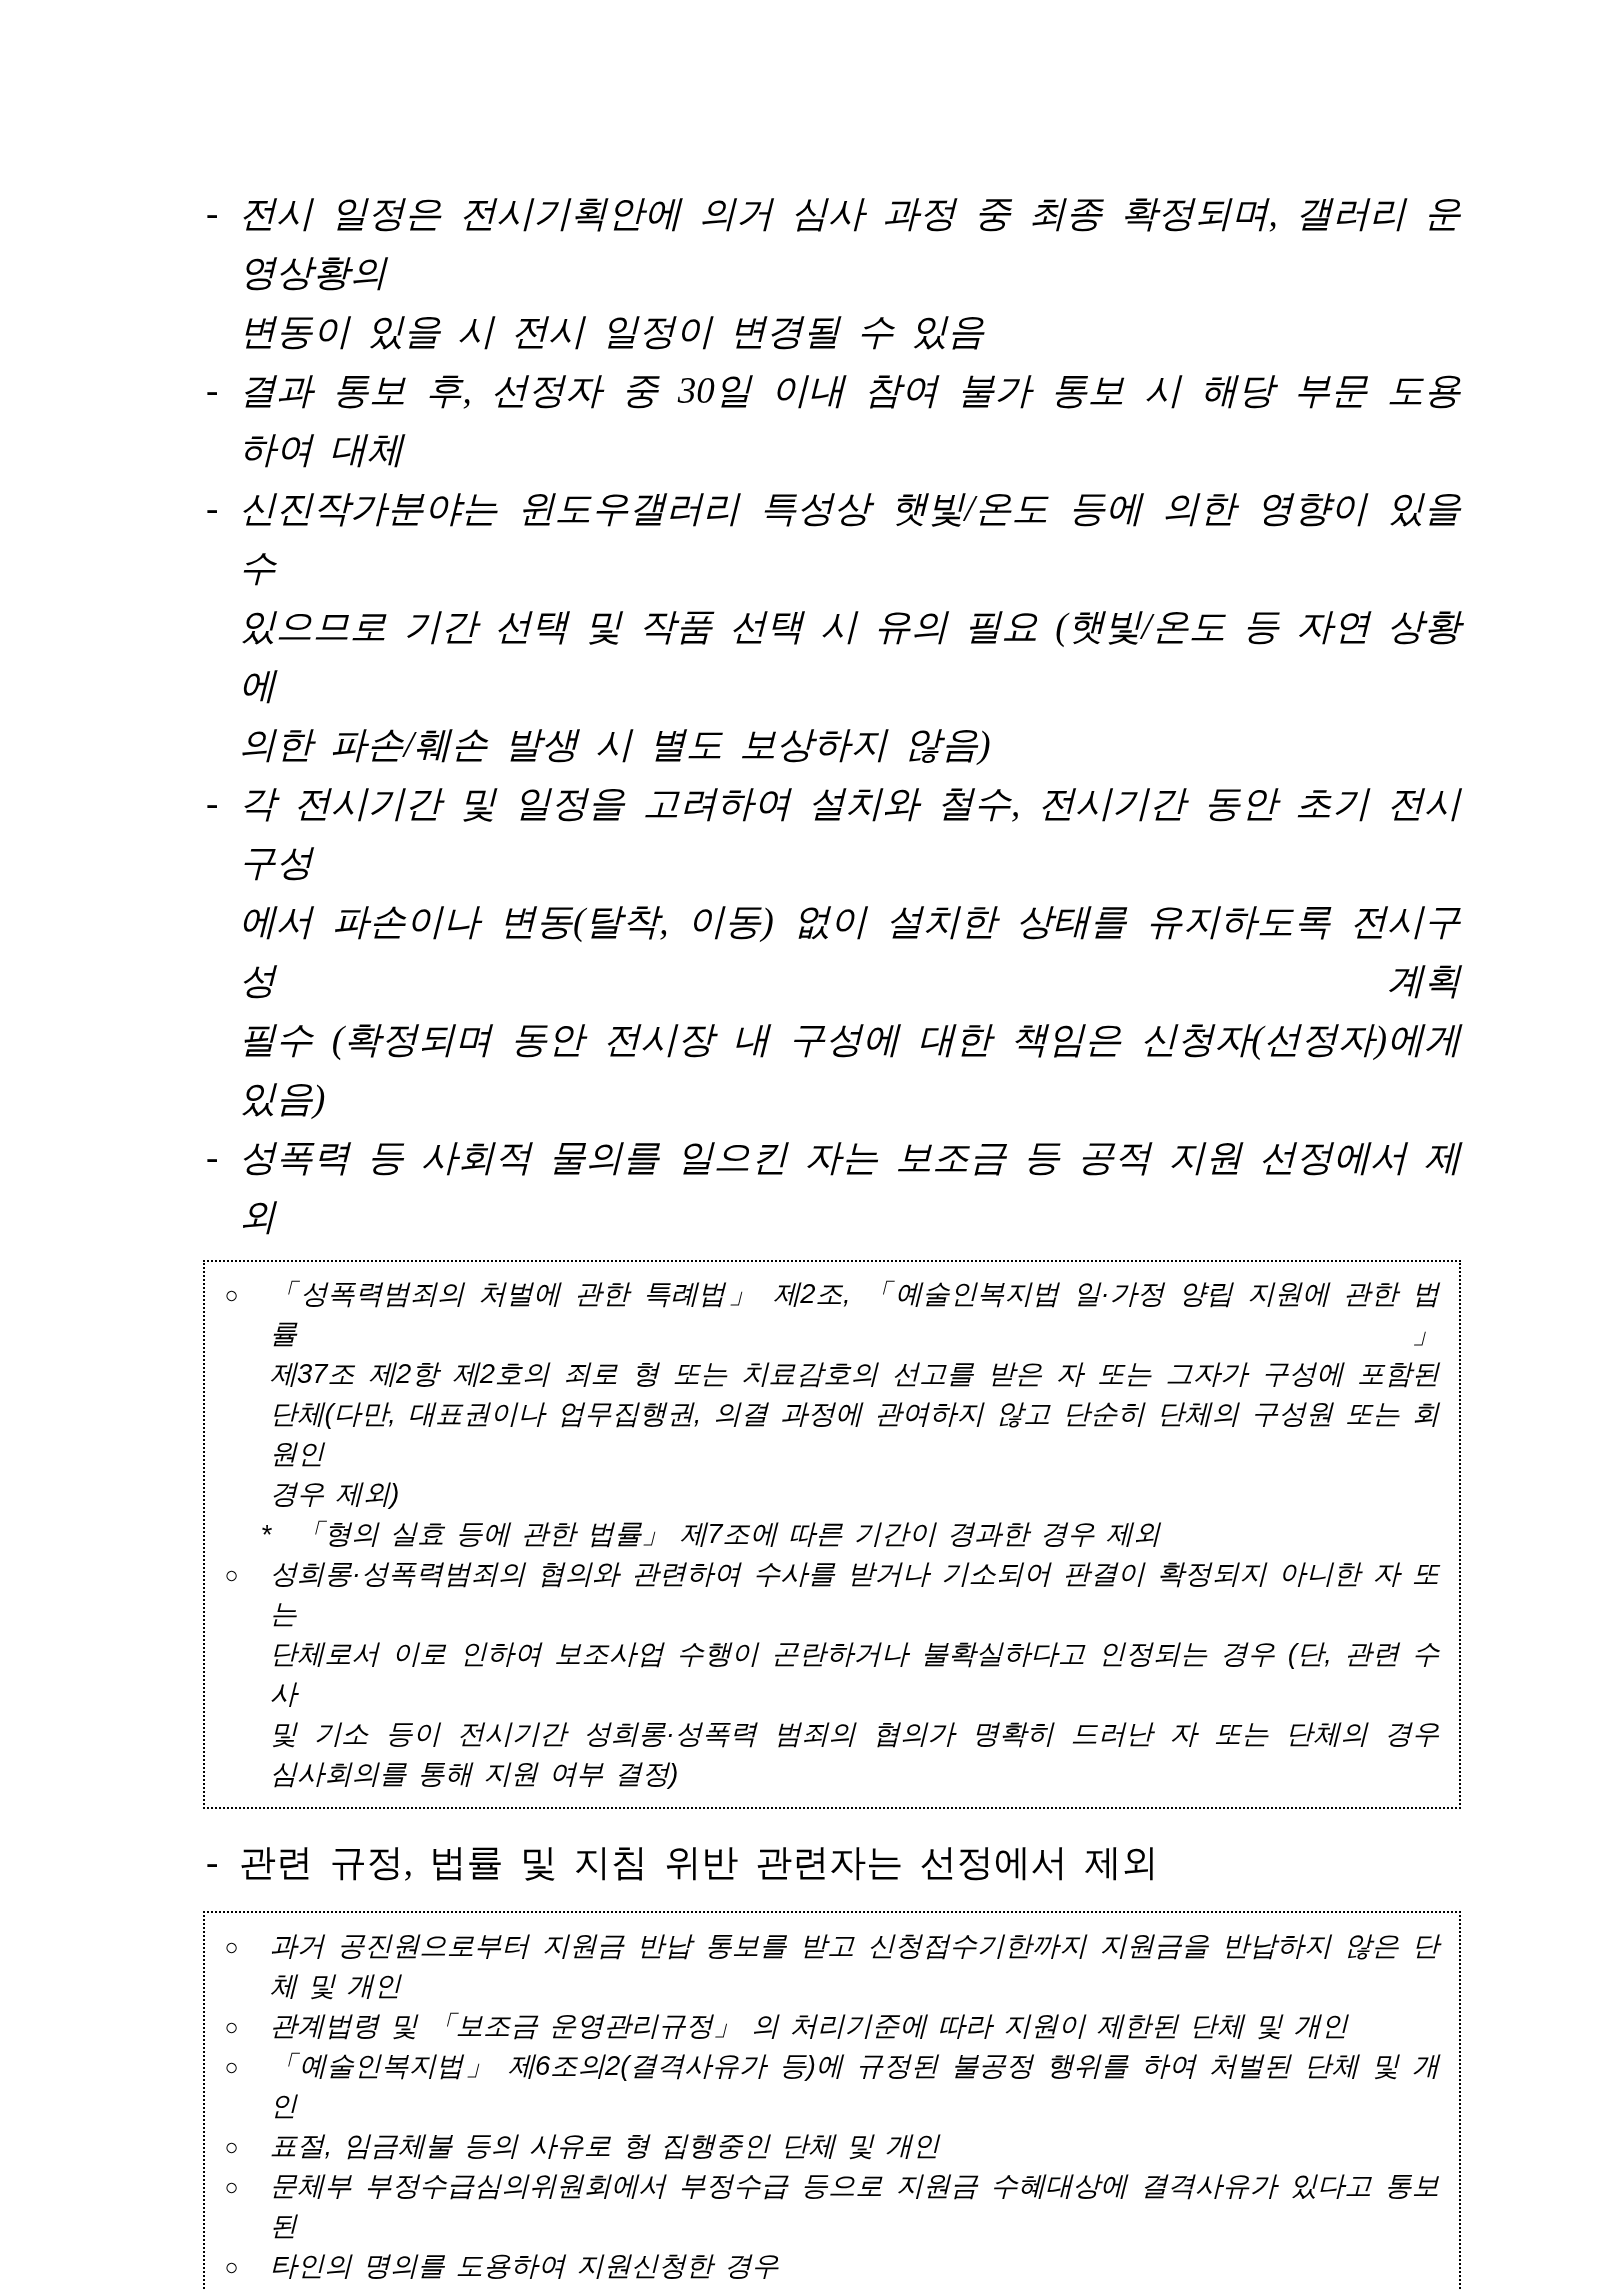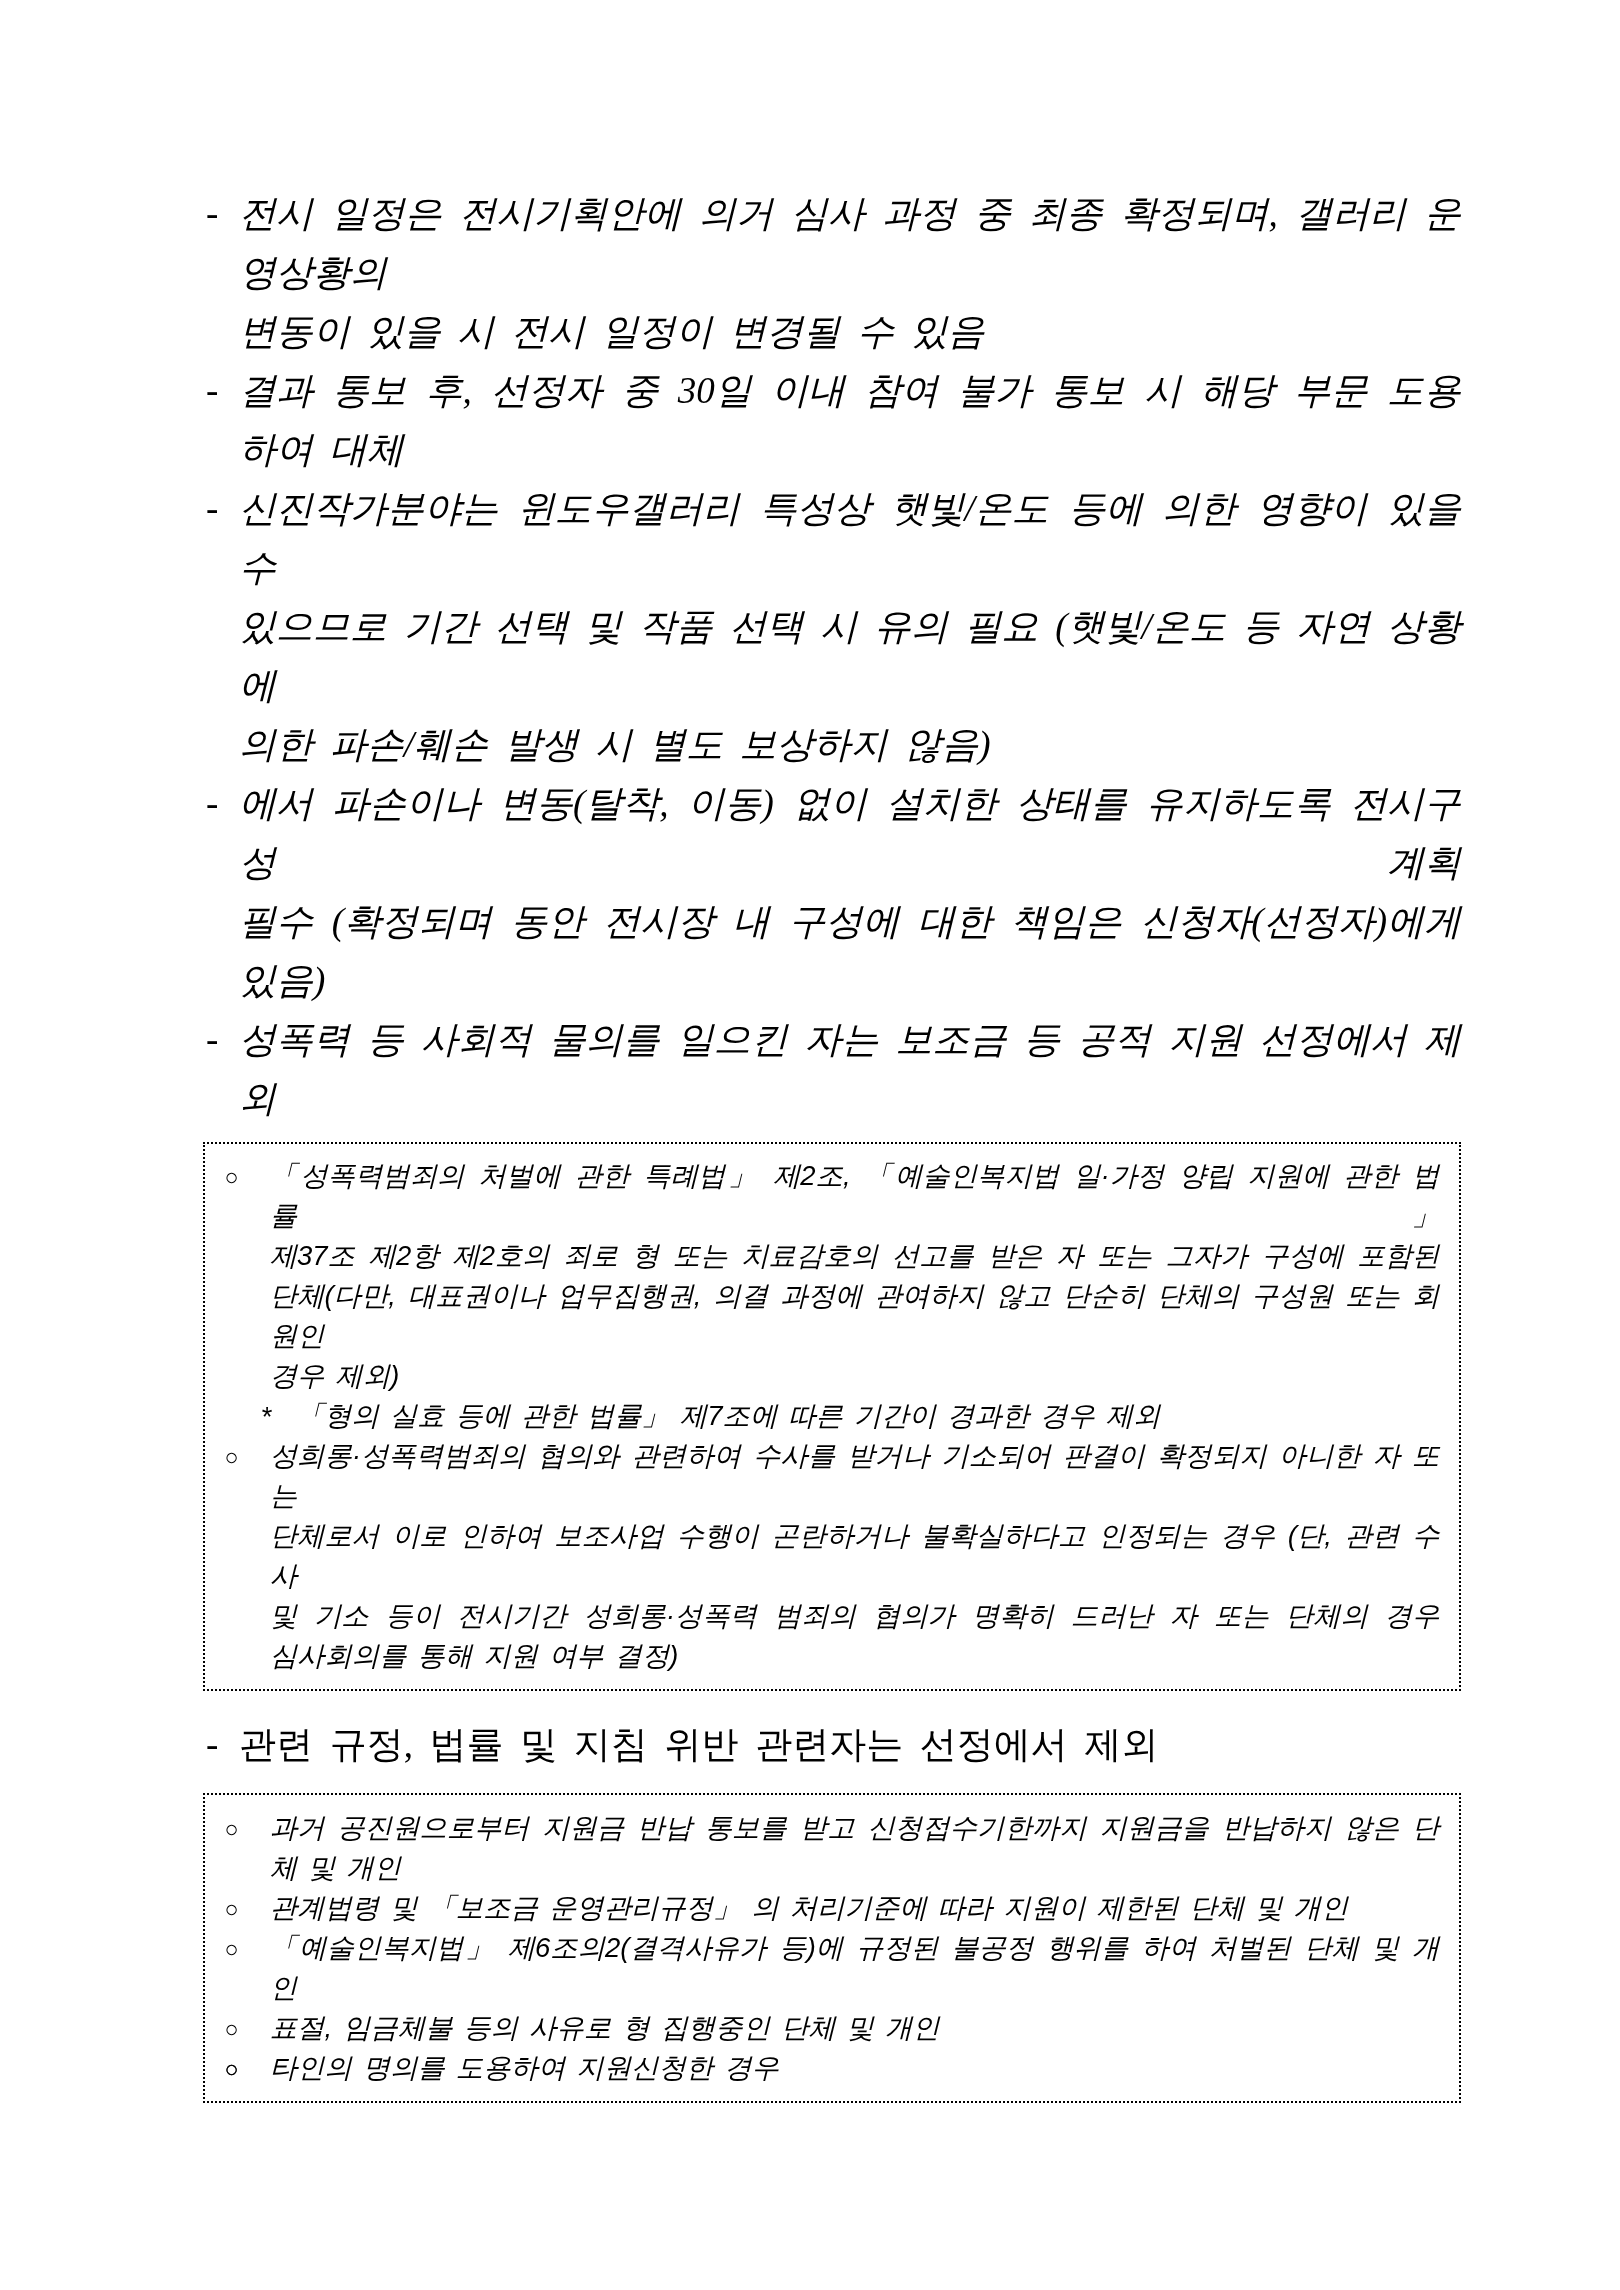--- a/index.html
+++ b/index.html
@@ -70,20 +70,21 @@
 
           <div class="line">신진작가분야는 윈도우갤러리 특성상 햇빛/온도 등에 의한 영향이 있을 수</div>
             <div class="line">있으므로 기간 선택 및 작품 선택 시 유의 필요 (햇빛/온도 등 자연 상황에</div>
             <div class="line last">의한 파손/훼손 발생 시 별도 보상하지 않음)</div>
           </div>
         </div>
         <div class="note">
           <span class="marker">-</span>
           <div class="lines">
 
+          <div class="line">각 전시기간 및 일정을 고려하여 설치와 철수, 전시기간 동안 초기 전시 구성</div>
             <div class="line">에서 파손이나 변동(탈착, 이동) 없이 설치한 상태를 유지하도록 전시구성 계획</div>
             <div class="line last">필수 (확정되며 동안 전시장 내 구성에 대한 책임은 신청자(선정자)에게 있음)</div>
           </div>
         </div>
         <div class="note">
           <span class="marker">-</span>
           <div class="lines">
 
           <div class="line last">성폭력 등 사회적 물의를 일으킨 자는 보조금 등 공적 지원 선정에서 제외</div>
           </div>
@@ -153,20 +154,21 @@
           <span class="marker">○</span>
           <div class="lines">
 
           <div class="line last">표절, 임금체불 등의 사유로 형 집행중인 단체 및 개인</div>
           </div>
         </div>
         <div class="box-item">
           <span class="marker">○</span>
           <div class="lines">
 
+          <div class="line">문체부 부정수급심의위원회에서 부정수급 등으로 지원금 수혜대상에 결격사유가 있다고 통보된</div>
           </div>
         </div>
         <div class="box-item">
           <span class="marker">○</span>
           <div class="lines">
 
           <div class="line last">타인의 명의를 도용하여 지원신청한 경우</div>
           </div>
         </div>
       </div>

